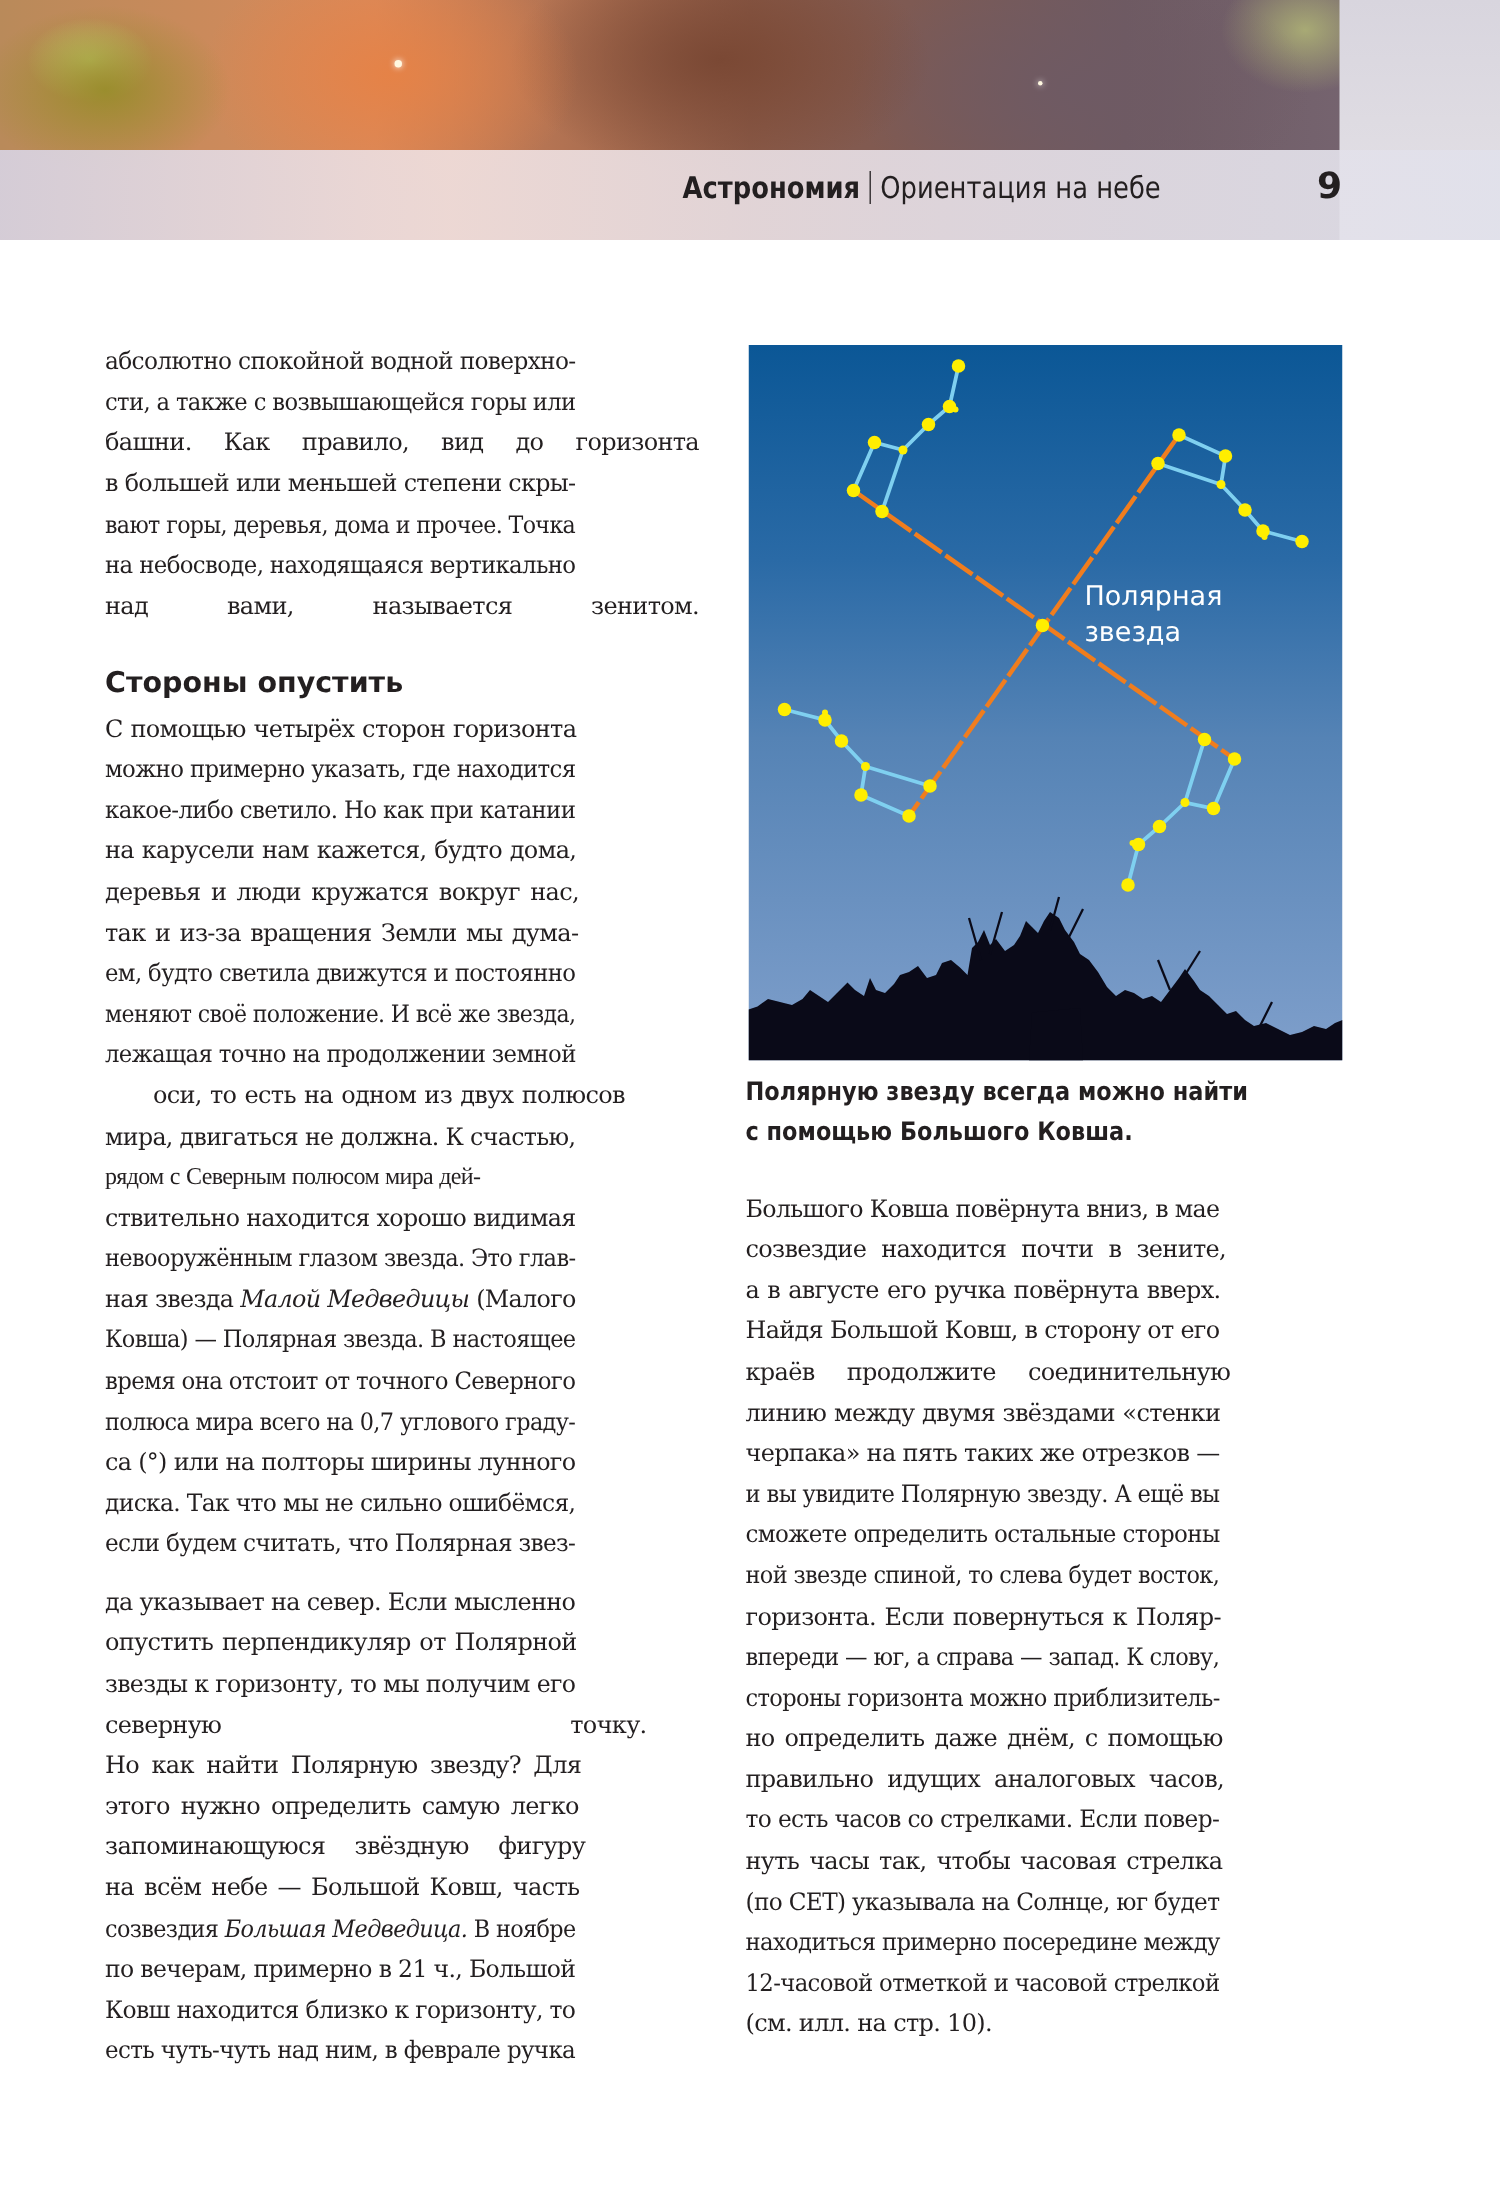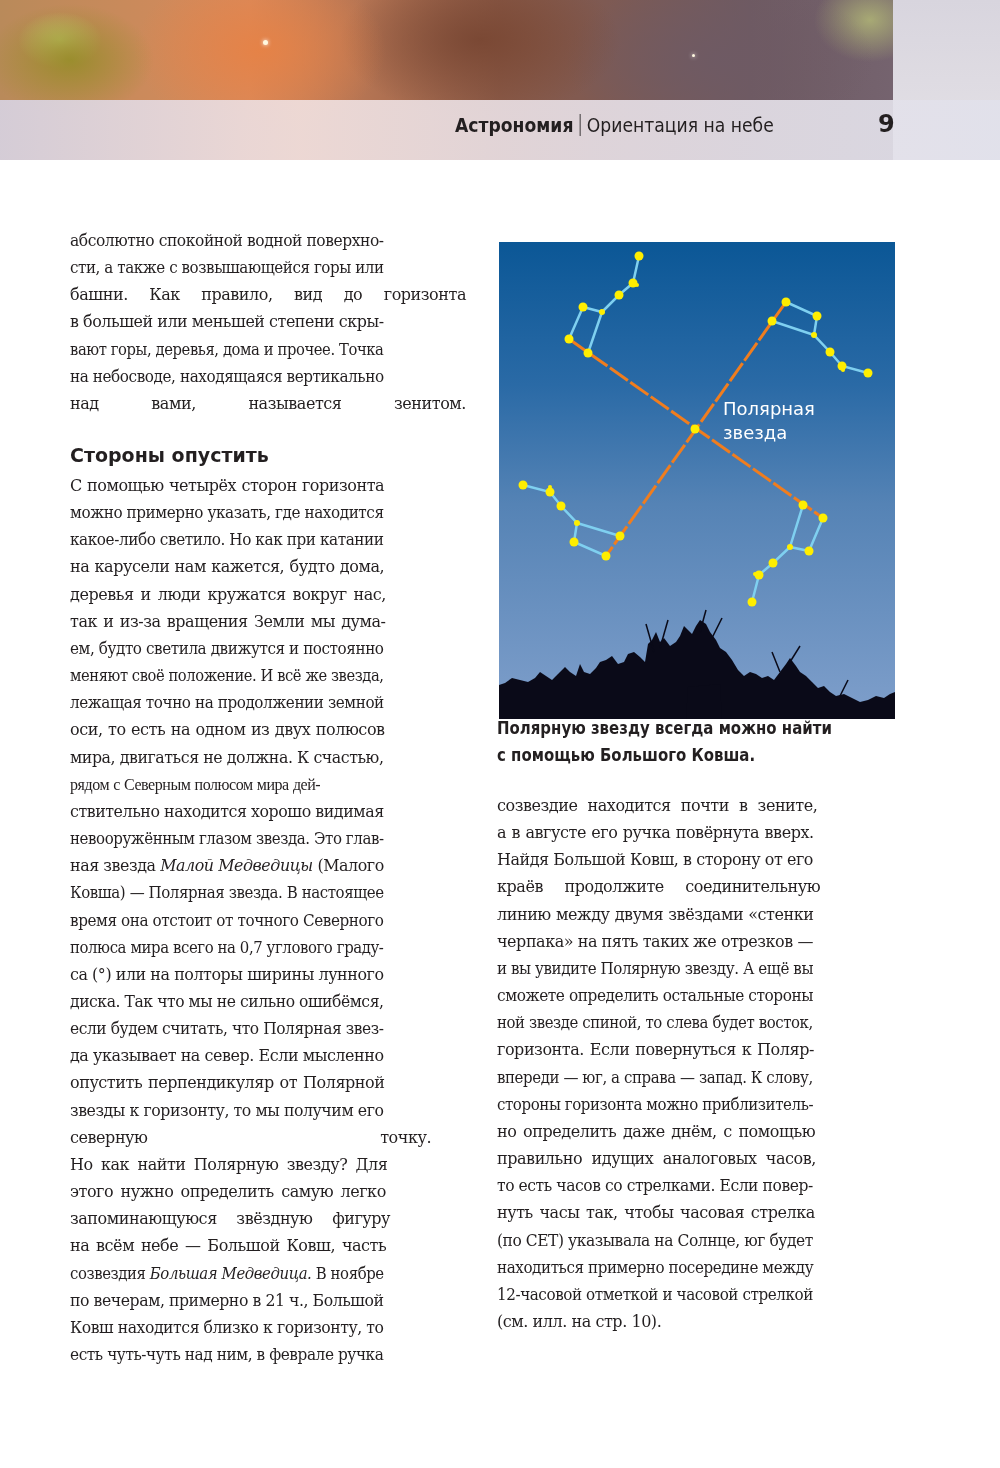--- a/index.html
+++ b/index.html
@@ -41,21 +41,21 @@
   }
   .col { position: absolute; font-size: 16px; line-height: 27.15px; letter-spacing: -0.45px; }
   .col-left { left: 70px; top: 227px; width: 396px; }
   .col-right { left: 497px; top: 792px; width: 399px; }
   .col p { margin: 0; text-align: justify; text-align-last: justify; white-space: nowrap; }
   .col .line { display: block; }
   .section-heading {
     position: absolute; left: 70px; top: 444px;
     font-family: "DejaVu Sans", "Liberation Sans", sans-serif; font-weight: bold; font-size: 19px; color: #231f20;
   }
-  .figure { position: absolute; left: 499px; top: 230px; width: 396px; height: 544px; margin-top: 12px; }
+  .figure { position: absolute; left: 499px; top: 230px; width: 396px; height: 544px; }
   .caption {
     position: absolute; left: 497px; top: 715px; width: 400px;
     font-family: "DejaVu Sans", "Liberation Sans", sans-serif; font-weight: bold; font-size: 17px; line-height: 27px;
     color: #231f20; transform: scaleX(0.88); transform-origin: left top; white-space: nowrap;
   }
   em { font-style: italic; }
 </style>
 </head>
 <body>
 
@@ -89,33 +89,33 @@
 <div class="col col-left" style="top:472px;">
   <span class="line" style="display: block; white-space: nowrap;"><span style="word-spacing: 0.585938px;">С помощью четырёх сторон горизонта</span></span>
   <span class="line" style="display: block; white-space: nowrap;"><span style="display: inline-block; transform-origin: left center; transform: scaleX(0.951351);">можно примерно указать, где находится</span></span>
   <span class="line" style="display: block; white-space: nowrap;"><span style="display: inline-block; transform-origin: left center; transform: scaleX(0.953212);">какое-либо светило. Но как при катании</span></span>
   <span class="line" style="display: block; white-space: nowrap;"><span style="word-spacing: 0.590625px;">на карусели нам кажется, будто дома,</span></span>
   <span class="line" style="display: block; white-space: nowrap;"><span style="word-spacing: 2.275px;">деревья и люди кружатся вокруг нас,</span></span>
   <span class="line" style="display: block; white-space: nowrap;"><span style="word-spacing: 1.59635px;">так и из-за вращения Земли мы дума-</span></span>
   <span class="line" style="display: block; white-space: nowrap;"><span style="display: inline-block; transform-origin: left center; transform: scaleX(0.949036);">ем, будто светила движутся и постоянно</span></span>
   <span class="line" style="display: block; white-space: nowrap;"><span style="display: inline-block; transform-origin: left center; transform: scaleX(0.917862);">меняют своё положение. И всё же звезда,</span></span>
   <span class="line" style="display: block; white-space: nowrap;"><span style="display: inline-block; transform-origin: left center; transform: scaleX(0.949427);">лежащая точно на продолжении земной</span></span>
-  <span class="line" style="display: block; white-space: nowrap;"><span style="word-spacing: 0.819196px;">оси, то есть на одном из двух полюсов</span></span>
+  <span class="line" style="display: block; white-space: nowrap; margin-left: 32px;"><span style="word-spacing: 0.819196px;">оси, то есть на одном из двух полюсов</span></span>
   <span class="line" style="display: block; white-space: nowrap;"><span style="display: inline-block; transform-origin: left center; transform: scaleX(0.98707);">мира, двигаться не должна. К счастью,</span></span>
   <span class="line" style="display: block; white-space: nowrap; font-family: Liberation Serif, serif;"><span style="word-spacing: 0.596875px;">рядом с Северным полюсом мира дей-</span></span>
   <span class="line" style="display: block; white-space: nowrap;"><span style="display: inline-block; transform-origin: left center; transform: scaleX(0.989304);">ствительно находится хорошо видимая</span></span>
   <span class="line" style="display: block; white-space: nowrap;"><span style="display: inline-block; transform-origin: left center; transform: scaleX(0.937417);">невооружённым глазом звезда. Это глав-</span></span>
   <span class="line" style="display: block; white-space: nowrap;"><span style="display: inline-block; transform-origin: left center; transform: scaleX(0.992559);"><span>ная звезда </span><em>Малой Медведицы</em><span> (Малого</span></span></span>
   <span class="line" style="display: block; white-space: nowrap;"><span style="display: inline-block; transform-origin: left center; transform: scaleX(0.937555);">Ковша) — Полярная звезда. В настоящее</span></span>
   <span class="line" style="display: block; white-space: nowrap;"><span style="display: inline-block; transform-origin: left center; transform: scaleX(0.951637);">время она отстоит от точного Северного</span></span>
   <span class="line" style="display: block; white-space: nowrap;"><span style="display: inline-block; transform-origin: left center; transform: scaleX(0.931525);">полюса мира всего на 0,7 углового граду-</span></span>
   <span class="line" style="display: block; white-space: nowrap;"><span style="display: inline-block; transform-origin: left center; transform: scaleX(0.994467);">са (°) или на полторы ширины лунного</span></span>
   <span class="line" style="display: block; white-space: nowrap;"><span style="display: inline-block; transform-origin: left center; transform: scaleX(0.973122);">диска. Так что мы не сильно ошибёмся,</span></span>
   <span class="line" style="display: block; white-space: nowrap;"><span style="display: inline-block; transform-origin: left center; transform: scaleX(0.966296);">если будем считать, что Полярная звез-</span></span>
-  <span class="line" style="display: block; white-space: nowrap;"><span style="display: inline-block; transform-origin: left center; transform: scaleX(0.996893);">да указывает на север. Если мысленно</span></span>
+  <span class="line" style="display: block; white-space: nowrap; margin-top: 12px;"><span style="display: inline-block; transform-origin: left center; transform: scaleX(0.996893);">да указывает на север. Если мысленно</span></span>
   <span class="line" style="display: block; white-space: nowrap;"><span style="word-spacing: 1.20312px;">опустить перпендикуляр от Полярной</span></span>
   <span class="line" style="display: block; white-space: nowrap;"><span style="display: inline-block; transform-origin: left center; transform: scaleX(0.984692);">звезды к горизонту, то мы получим его</span></span>
   <span class="line" style="display: block; white-space: nowrap;"><span style="word-spacing: 227.984px;">северную точку.</span></span>
   <span class="line" style="display: block; white-space: nowrap;"><span style="word-spacing: 3.65px;">Но как найти Полярную звезду? Для</span></span>
   <span class="line" style="display: block; white-space: nowrap;"><span style="word-spacing: 2.64844px;">этого нужно определить самую легко</span></span>
   <span class="line" style="display: block; white-space: nowrap;"><span style="word-spacing: 14.9453px;">запоминающуюся звёздную фигуру</span></span>
   <span class="line" style="display: block; white-space: nowrap;"><span style="word-spacing: 2.11198px;">на всём небе — Большой Ковш, часть</span></span>
   <span class="line" style="display: block; white-space: nowrap;"><span style="display: inline-block; transform-origin: left center; transform: scaleX(0.93108);"><span>созвездия </span><em>Большая Медведица.</em><span> В ноябре</span></span></span>
   <span class="line" style="display: block; white-space: nowrap;"><span style="display: inline-block; transform-origin: left center; transform: scaleX(0.981071);">по вечерам, примерно в 21 ч., Большой</span></span>
   <span class="line" style="display: block; white-space: nowrap;"><span style="display: inline-block; transform-origin: left center; transform: scaleX(0.97808);">Ковш находится близко к горизонту, то</span></span>
@@ -201,20 +201,21 @@
     <text x="723" y="427" font-family="DejaVu Sans, Liberation Sans, sans-serif" font-size="18" fill="#ffffff">звезда</text>
   </svg>
 </div>
 
 <div class="caption">
   <div>Полярную звезду всегда можно найти</div>
   <div>с помощью Большого Ковша.</div>
 </div>
 
 <div class="col col-right">
+  <span class="line" style="display: block; white-space: nowrap;"><span style="display: inline-block; transform-origin: left center; transform: scaleX(0.988848);">Большого Ковша повёрнута вниз, в мае</span></span>
   <span class="line" style="display: block; white-space: nowrap;"><span style="word-spacing: 5.41797px;">созвездие находится почти в зените,</span></span>
   <span class="line" style="display: block; white-space: nowrap;"><span style="word-spacing: 0.752604px;">а в августе его ручка повёрнута вверх.</span></span>
   <span class="line" style="display: block; white-space: nowrap;"><span style="display: inline-block; transform-origin: left center; transform: scaleX(0.99606);">Найдя Большой Ковш, в сторону от его</span></span>
   <span class="line" style="display: block; white-space: nowrap;"><span style="word-spacing: 16.8281px;">краёв продолжите соединительную</span></span>
   <span class="line" style="display: block; white-space: nowrap;"><span style="word-spacing: 0.457031px;">линию между двумя звёздами «стенки</span></span>
   <span class="line" style="display: block; white-space: nowrap;"><span style="display: inline-block; transform-origin: left center; transform: scaleX(0.998319);">черпака» на пять таких же отрезков —</span></span>
   <span class="line" style="display: block; white-space: nowrap;"><span style="display: inline-block; transform-origin: left center; transform: scaleX(0.943541);">и вы увидите Полярную звезду. А ещё вы</span></span>
   <span class="line" style="display: block; white-space: nowrap;"><span style="display: inline-block; transform-origin: left center; transform: scaleX(0.958523);">сможете определить остальные стороны</span></span>
   <span class="line" style="display: block; white-space: nowrap;"><span style="display: inline-block; transform-origin: left center; transform: scaleX(0.932447);">ной звезде спиной, то слева будет восток,</span></span>
   <span class="line" style="display: block; white-space: nowrap;"><span style="word-spacing: 1.16016px;">горизонта. Если повернуться к Поляр-</span></span>

